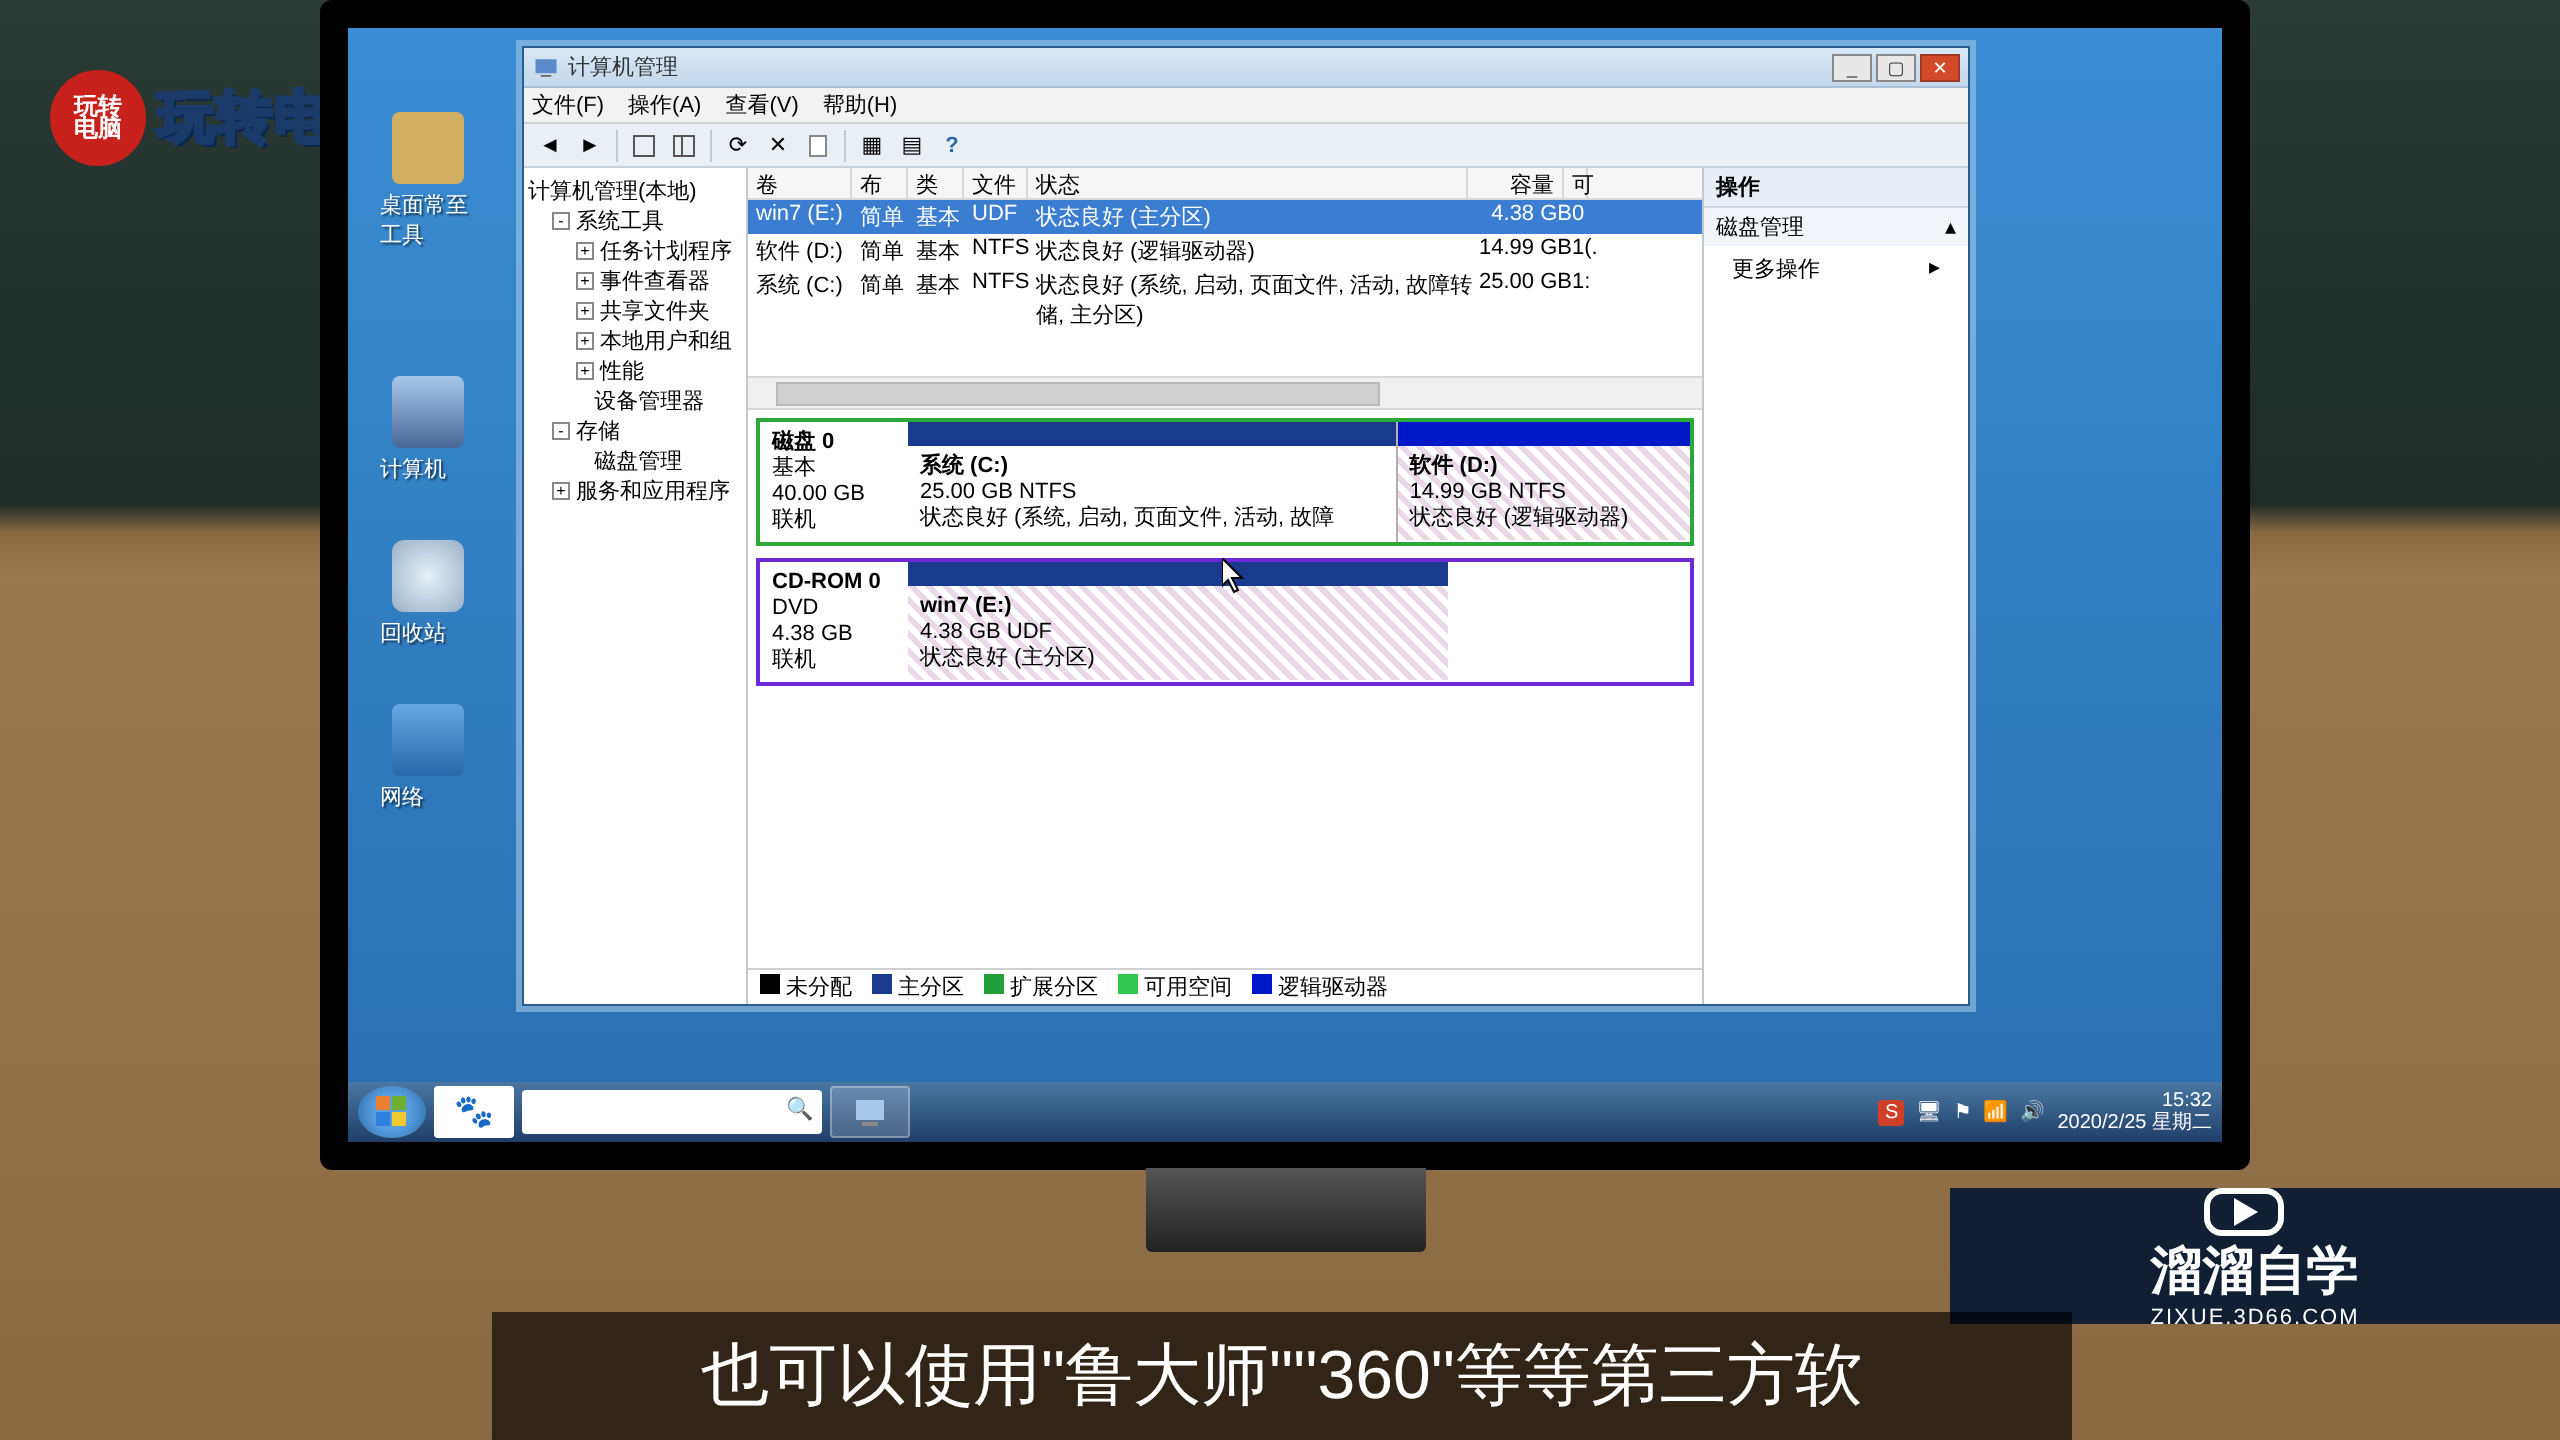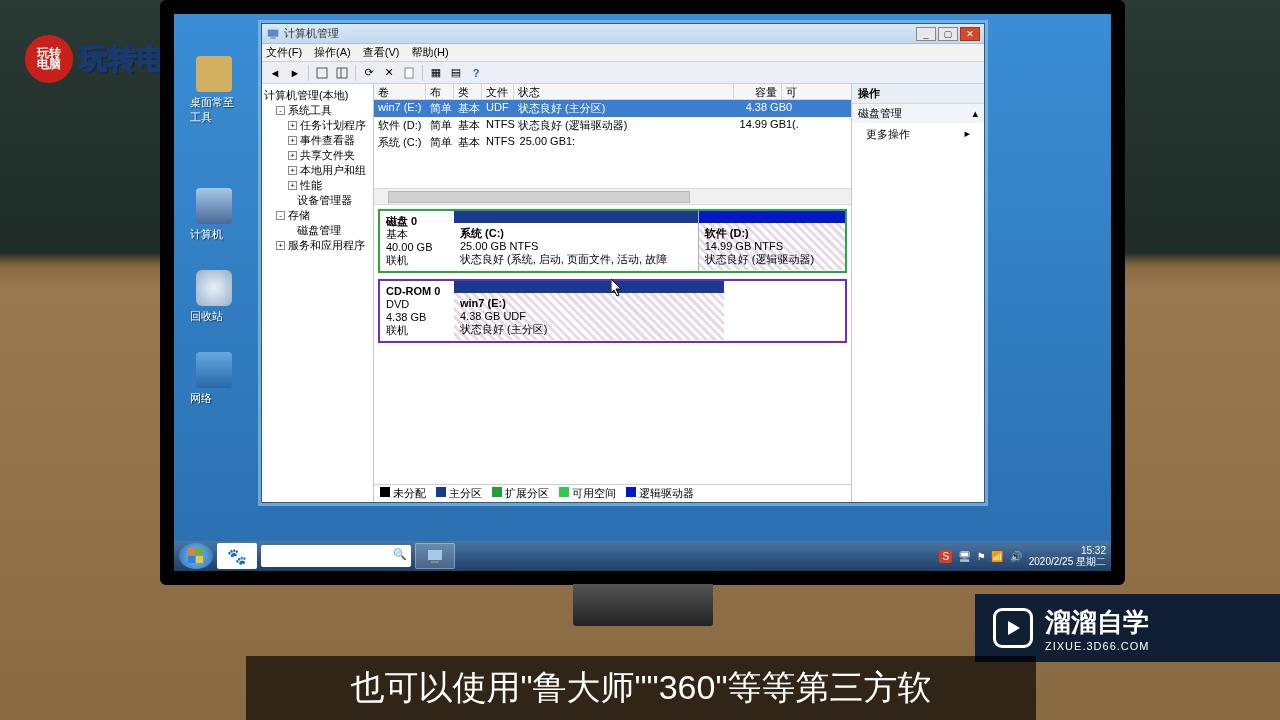--- a/index.html
+++ b/index.html
@@ -59,21 +59,21 @@
 .tbitem { width: 40px; height: 26px; background: rgba(255,255,255,.18); border: 1px solid rgba(255,255,255,.3); margin-left: 4px; display: flex; align-items: center; justify-content: center; border-radius: 2px; }
 .search { width: 150px; height: 22px; background: #fff; border-radius: 2px; margin-left: 4px; position: relative; }
 .search .mag { position: absolute; right: 4px; top: 3px; color: #d08020; }
 .tray { margin-left: auto; display: flex; align-items: center; color: #fff; font-size: 10px; gap: 6px; }
 .clock { text-align: right; line-height: 11px; }
 
 .logo-left { position: absolute; left: 25px; top: 35px; display: flex; align-items: center; }
 .logo-left .circ { width: 48px; height: 48px; border-radius: 50%; background: #c8201a; border: 3px solid #c8201a; display: flex; align-items: center; justify-content: center; color: #fff; font-weight: bold; font-size: 12px; position: relative; }
 .logo-left .txt { font-size: 28px; font-weight: 900; color: #fff; -webkit-text-stroke: 2px #1a3a6a; margin-left: 6px; letter-spacing: 1px; text-shadow: 2px 2px 0 #0a2850; }
 .subtitle { position: absolute; left: 246px; bottom: 0; width: 790px; height: 64px; background: rgba(0,0,0,.65); color: #fff; font-size: 34px; display: flex; align-items: center; justify-content: center; font-weight: 500; }
-.logo-right { position: absolute; right: 0; bottom: 58px; width: 305px; height: 68px; background: rgba(0,20,50,.88); color: #fff; display: flex; align-items: center; padding: 0 18px; }
+.logo-right { position: absolute; right: 0; bottom: 58px; width: 305px; height: 68px; background: rgba(0,20,50,.88); color: #fff; display: flex; align-items: center; padding: 0 18px; flex-direction: column; }
 .logo-right .play { width: 40px; height: 40px; border: 3px solid #fff; border-radius: 9px; display: flex; align-items: center; justify-content: center; margin-right: 12px; }
 .logo-right .name { font-size: 26px; font-weight: bold; }
 .logo-right .url { font-size: 11px; letter-spacing: 1px; }
 </style>
 </head>
 <body>
 
 <div class="logo-left">
   <div class="circ">
       <span style="line-height:11px">玩转<br>电脑</span>
@@ -204,20 +204,21 @@
                   <span class="c-fs">NTFS</span>
                   <span class="c-status">状态良好 (逻辑驱动器)</span>
                   <span class="c-cap">14.99 GB</span>
                   <span class="c-free">1(.</span>
                 </div>
             <div class="vol-row">
                   <span class="c-vol">系统 (C:)</span>
                   <span class="c-layout">简单</span>
                   <span class="c-type">基本</span>
                   <span class="c-fs">NTFS</span>
+                  <span class="c-status">状态良好 (系统, 启动, 页面文件, 活动, 故障转储, 主分区)</span>
                   <span class="c-cap">25.00 GB</span>
                   <span class="c-free">1:</span>
                 </div>
           </div>
           <div class="scroll-h"></div>
           <div class="disk-map">
             <div class="disk-row sel-d">
               <div class="disk-info"><b>磁盘 0</b><span>基本</span><br><span>40.00 GB</span><br><span>联机</span></div>
               <div class="part-wrap">
                 <div class="part" style="flex:25;border-right:1px solid #b0b0b0">

